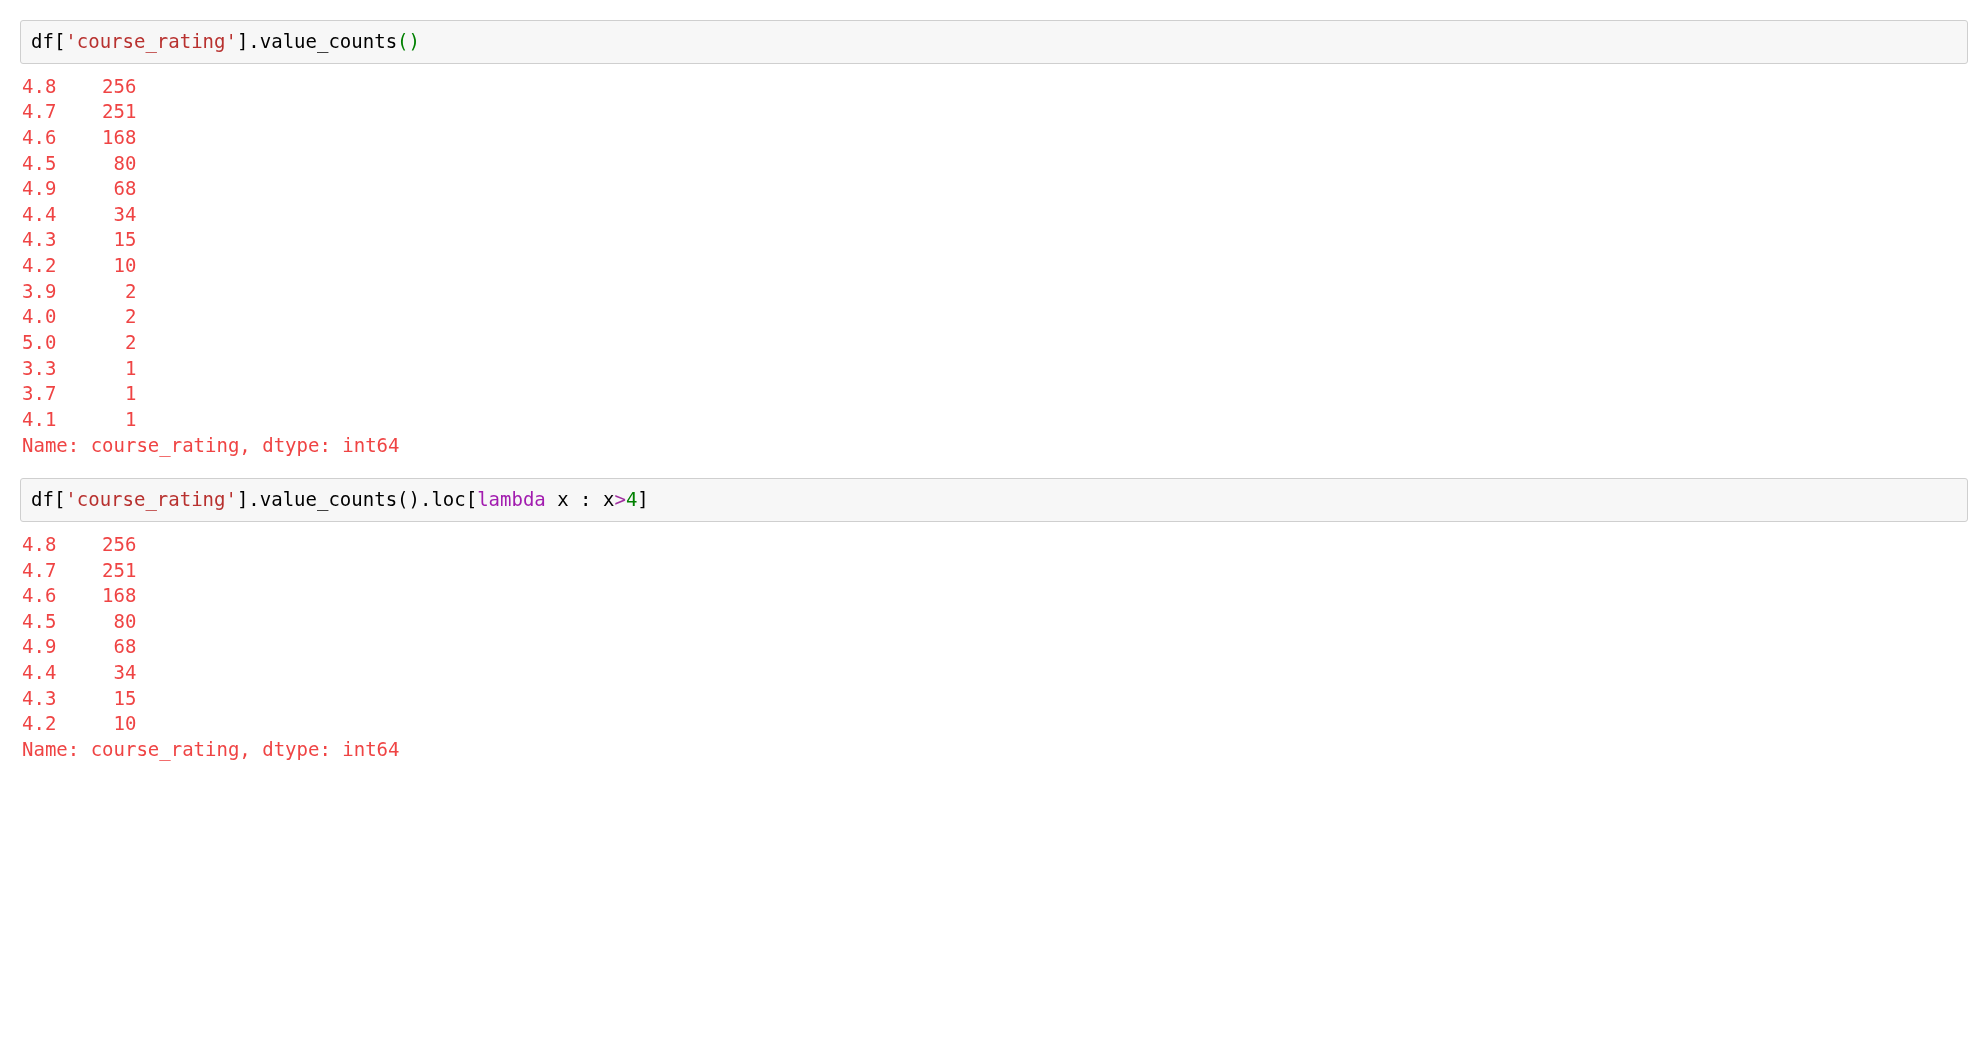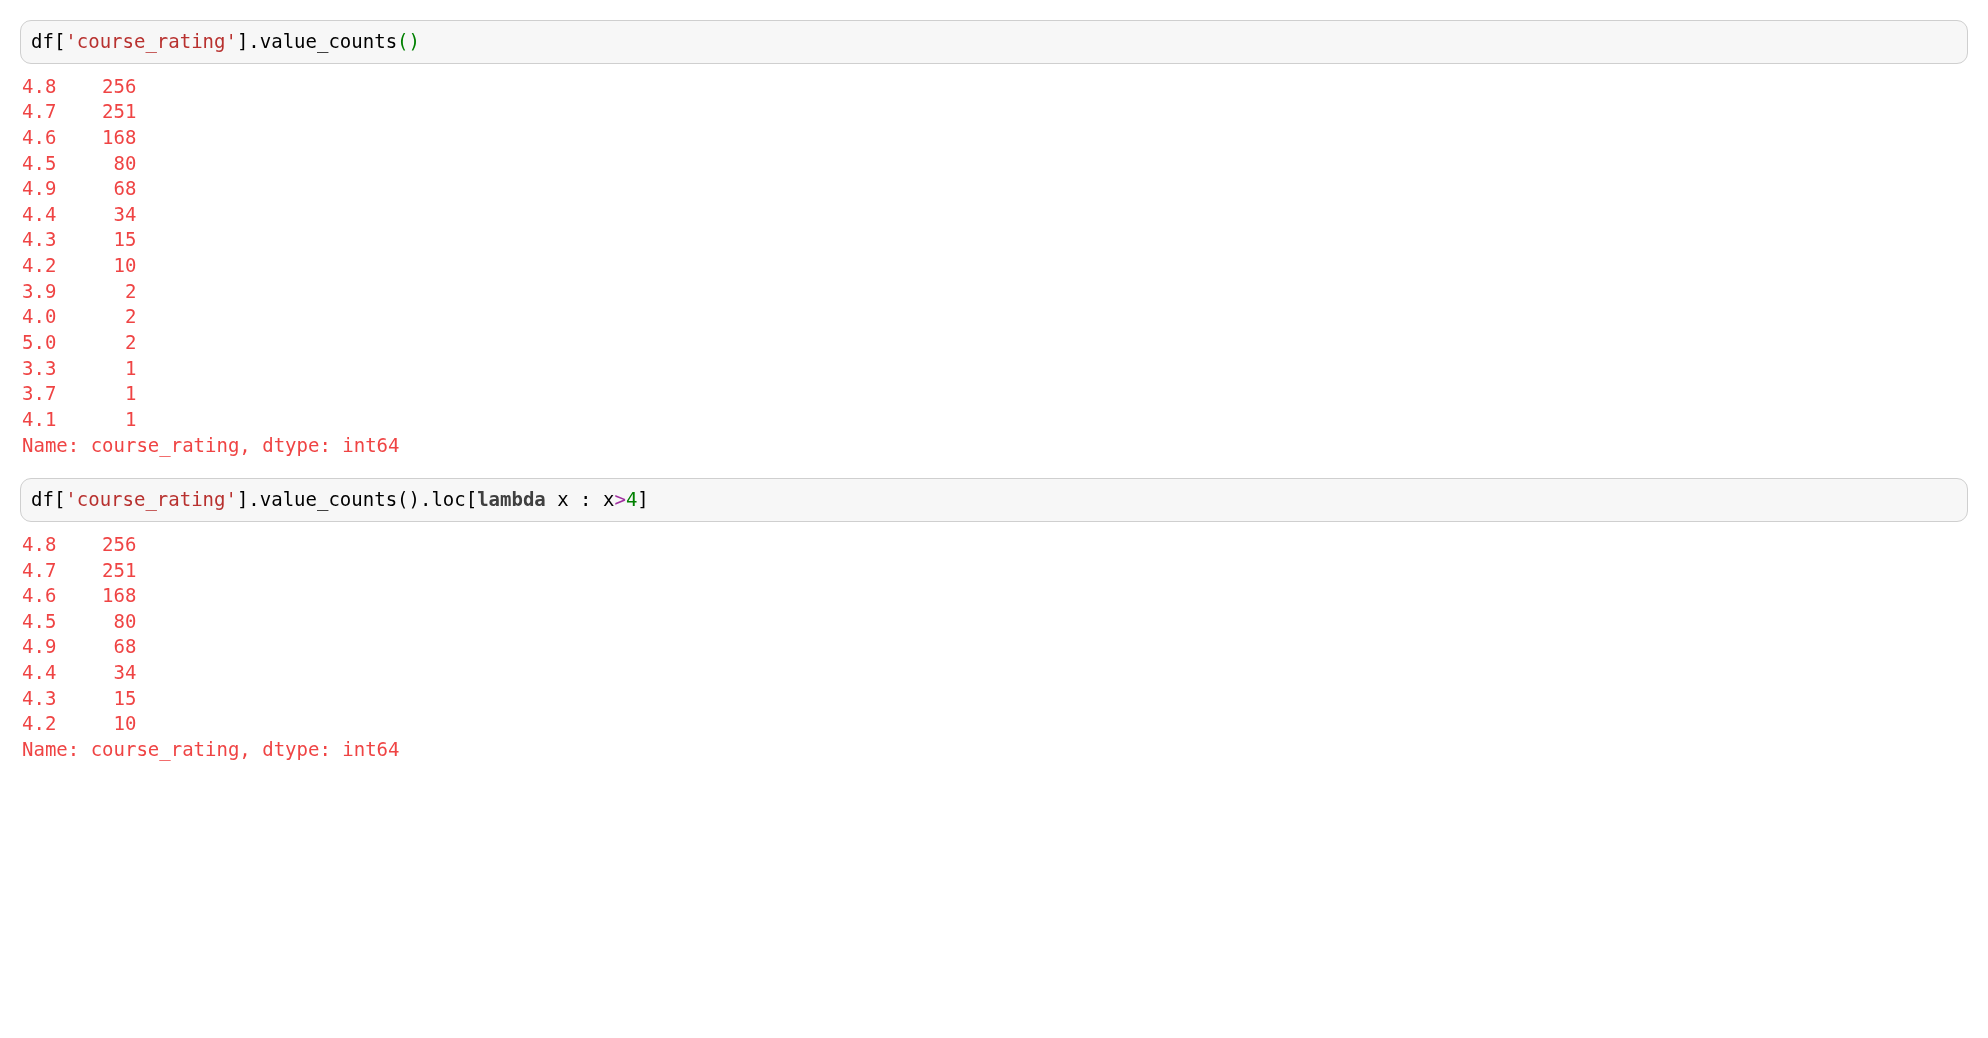--- a/index.html
+++ b/index.html
@@ -7,36 +7,36 @@
     padding: 20px;
     font-family: "SFMono-Regular", "Menlo", "DejaVu Sans Mono", "Consolas", monospace;
     font-size: 19px;
     line-height: 1.35;
     background: #ffffff;
     color: #000000;
   }
   .cell-input {
     background: #f7f7f7;
     border: 1px solid #cfcfcf;
-    border-radius: 11px;
+    border-radius: 3px;
     padding: 8px 10px;
     margin: 0 0 6px 0;
     white-space: pre;
     overflow-x: auto;
   }
   .cell-output {
     padding: 4px 2px 20px 2px;
     white-space: pre;
     color: #ef4444;
   }
   .tok-plain { color: #000000; }
   .tok-str { color: #b8312f; }
   .tok-paren-green { color: #008000; }
   .tok-bracket { color: #000000; }
-  .tok-kw { color: #404040; font-weight: bold; }
+  .tok-kw { color: #a21caf; font-weight: normal; }
   .tok-op { color: #a030a0; }
   .tok-num { color: #008000; }
 </style>
 </head>
 <body>
 
 <div id="root">
     <div class="cell-input"><span class="tok-plain">df[</span><span class="tok-str">'course_rating'</span><span class="tok-plain">].value_counts</span><span class="tok-paren-green">()</span></div>
     <div class="cell-output">4.8    256
 4.7    251

